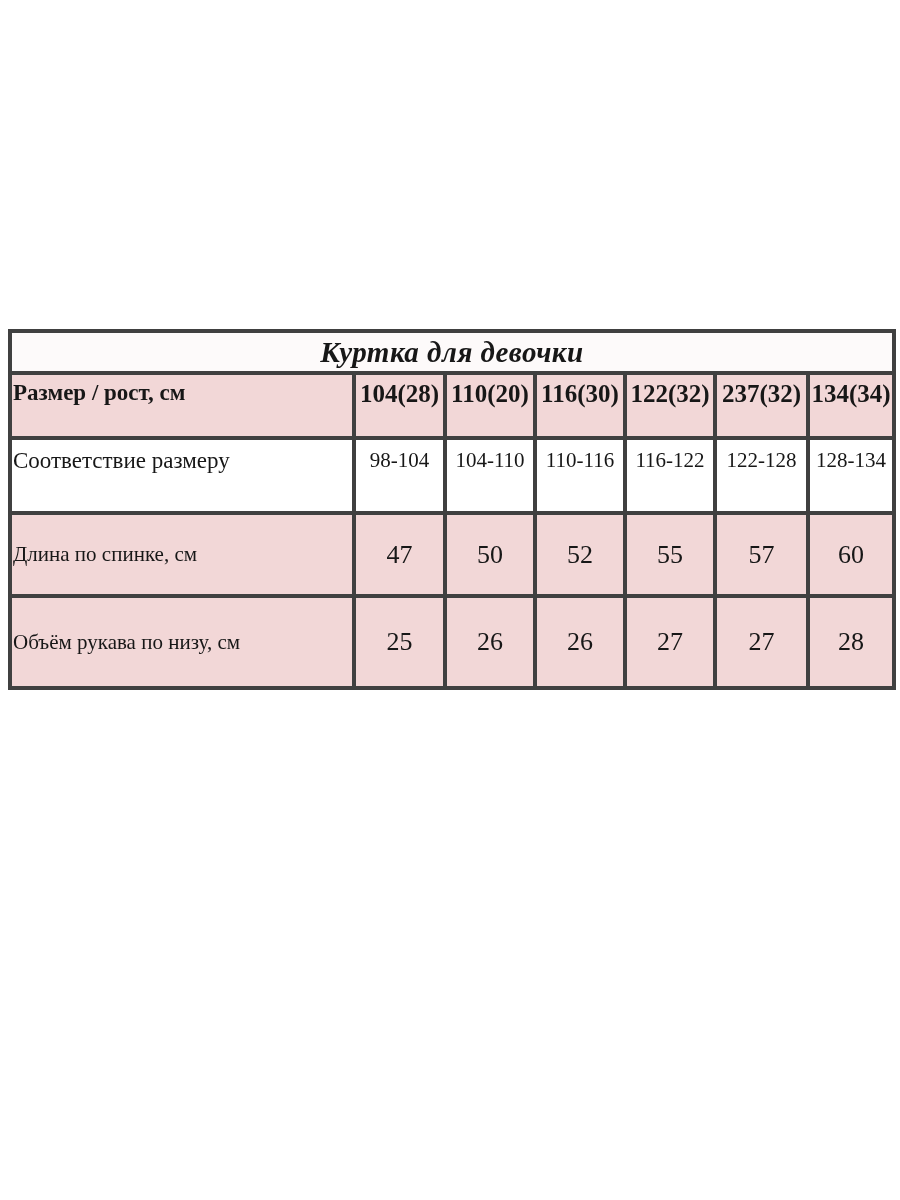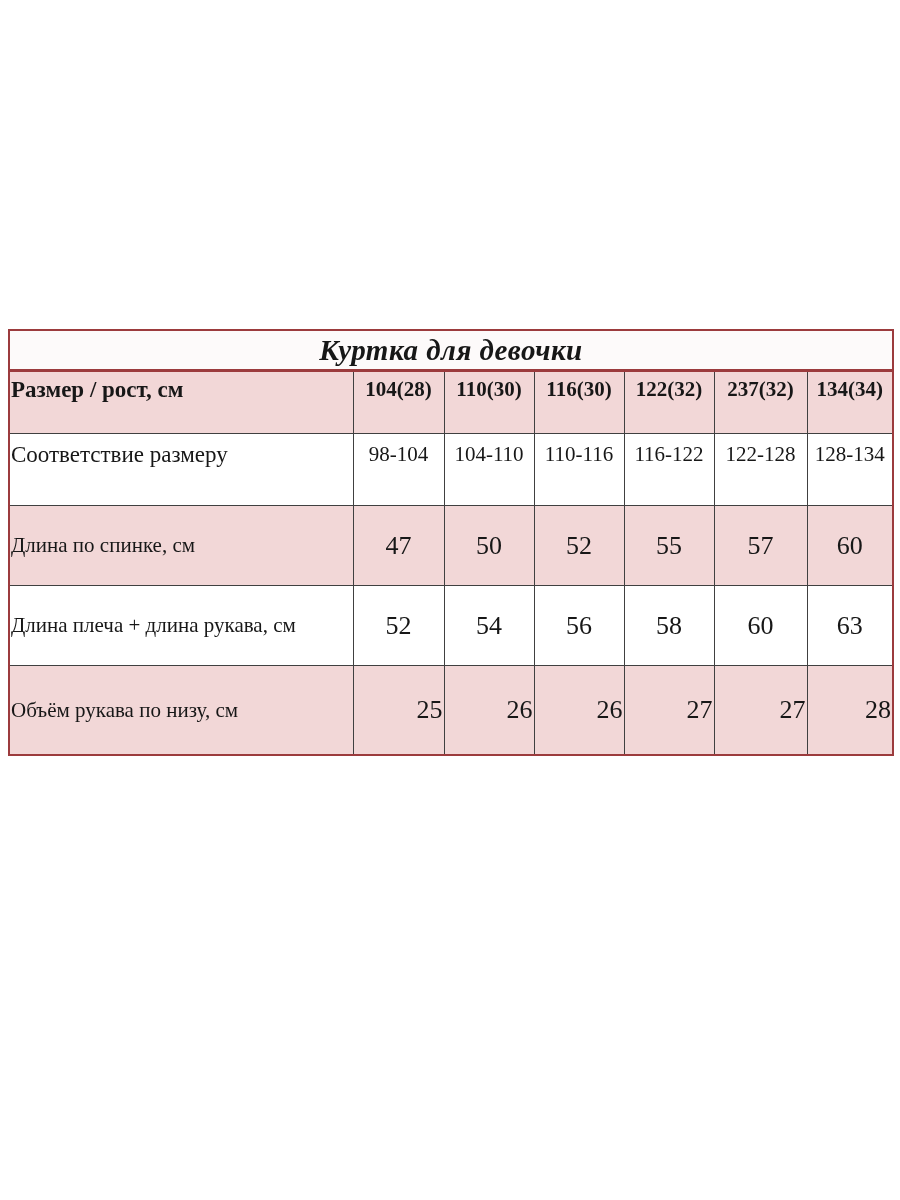--- a/index.html
+++ b/index.html
@@ -13,21 +13,21 @@
 
   table.size-chart {
     position: absolute;
     left: 8px; top: 329px;
     width: 884px;
     border-collapse: collapse;
     table-layout: fixed;
     border: 2px solid #9c3b3d;
   }
   td {
-    border: 1px solid #404040;
+    border: 4px solid #404040;
     overflow: hidden;
     white-space: nowrap;
   }
 
   
   td.title-cell {
     height: 36px;
     background: #fdfafa;
     text-align: center;
     vertical-align: middle;
@@ -38,21 +38,21 @@
     letter-spacing: 0.5px;
   }
 
   
   tr.hdr-row td {
     height: 55px;
     background: #f2d7d7;
     vertical-align: top;
     padding-top: 5px;
     font-weight: bold;
-    font-size: 21px;
+    font-size: 25px;
     text-align: center;
   }
   tr.hdr-row td.c-label { font-size: 23px; }
 
   
   tr.size-row td {
     height: 62px;
     background: #ffffff;
     vertical-align: top;
     padding-top: 8px;
@@ -69,21 +69,21 @@
     font-size: 26px;
     font-weight: normal;
   }
   tr.data-row td.c-label { font-size: 21px; }
   tr.data-row.pink td { background: #f2d7d7; }
   tr.data-row.white td { background: #ffffff; }
   tr.r1 td { height: 77px; }
   tr.r2 td { height: 77px; }
   tr.r3 td { height: 77px; }
   tr.r4 td { height: 79px; }
-  tr.r5 td { height: 86px; text-align: right; }
+  tr.r5 td { height: 86px; }
 
   td.c-label {
     text-align: left !important;
     padding-right: 4px;
   }
 </style>
 </head>
 <body>
 
 <div class="page">
@@ -99,21 +99,21 @@
     </colgroup>
 
     <tbody>
         <tr>
       <td class="title-cell" colspan="7">Куртка для девочки</td>
     </tr>
 
     <tr class="hdr-row">
       <td class="c-label">Размер / рост, см</td>
       <td>104(28)</td>
-      <td>110(30)</td>
+      <td>110(20)</td>
       <td>116(30)</td>
       <td>122(32)</td>
       <td>237(32)</td>
       <td>134(34)</td>
     </tr>
 
     <tr class="size-row">
       <td class="c-label">Соответствие размеру</td>
       <td>98-104</td>
       <td>104-110</td>
@@ -126,29 +126,20 @@
     <tr class="data-row pink r1">
       <td class="c-label">Длина по спинке, см</td>
       <td>47</td>
       <td>50</td>
       <td>52</td>
       <td>55</td>
       <td>57</td>
       <td>60</td>
     </tr>
 
-    <tr class="data-row white r2">
-      <td class="c-label">Длина плеча + длина рукава, см</td>
-      <td>52</td>
-      <td>54</td>
-      <td>56</td>
-      <td>58</td>
-      <td>60</td>
-      <td>63</td>
-    </tr>
 
 
 
     <tr class="data-row pink r5">
       <td class="c-label">Объём рукава по низу, см</td>
       <td>25</td>
       <td>26</td>
       <td>26</td>
       <td>27</td>
       <td>27</td>

